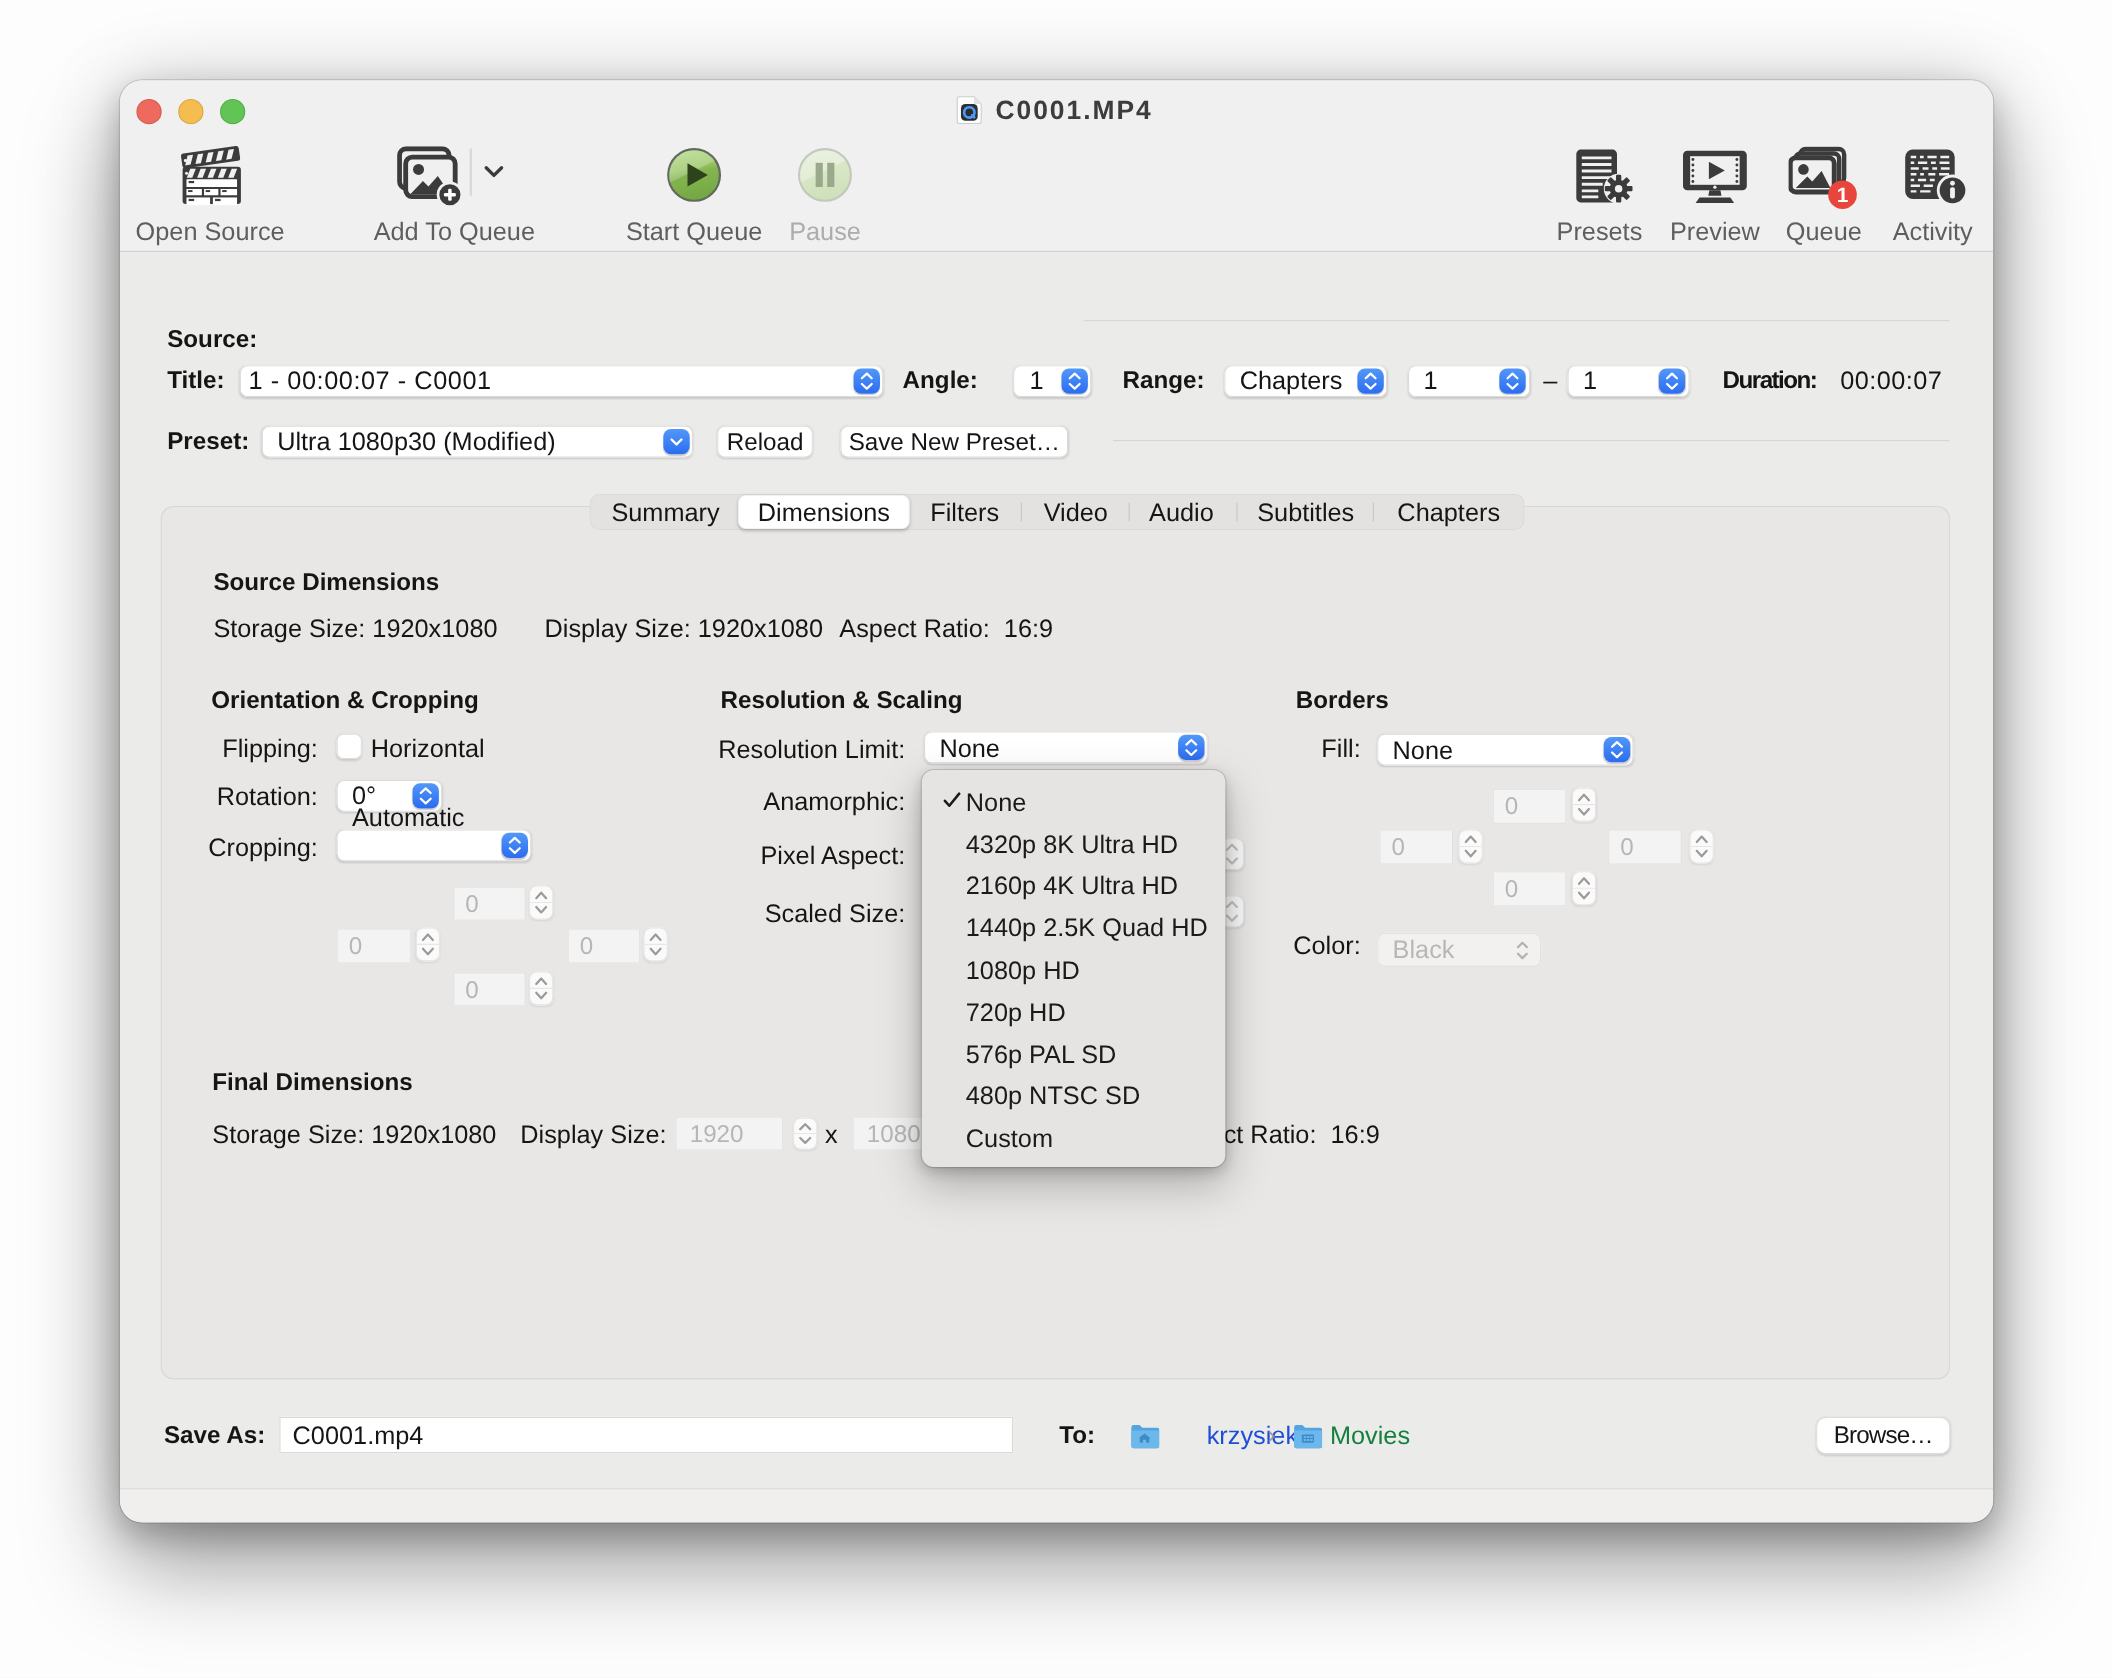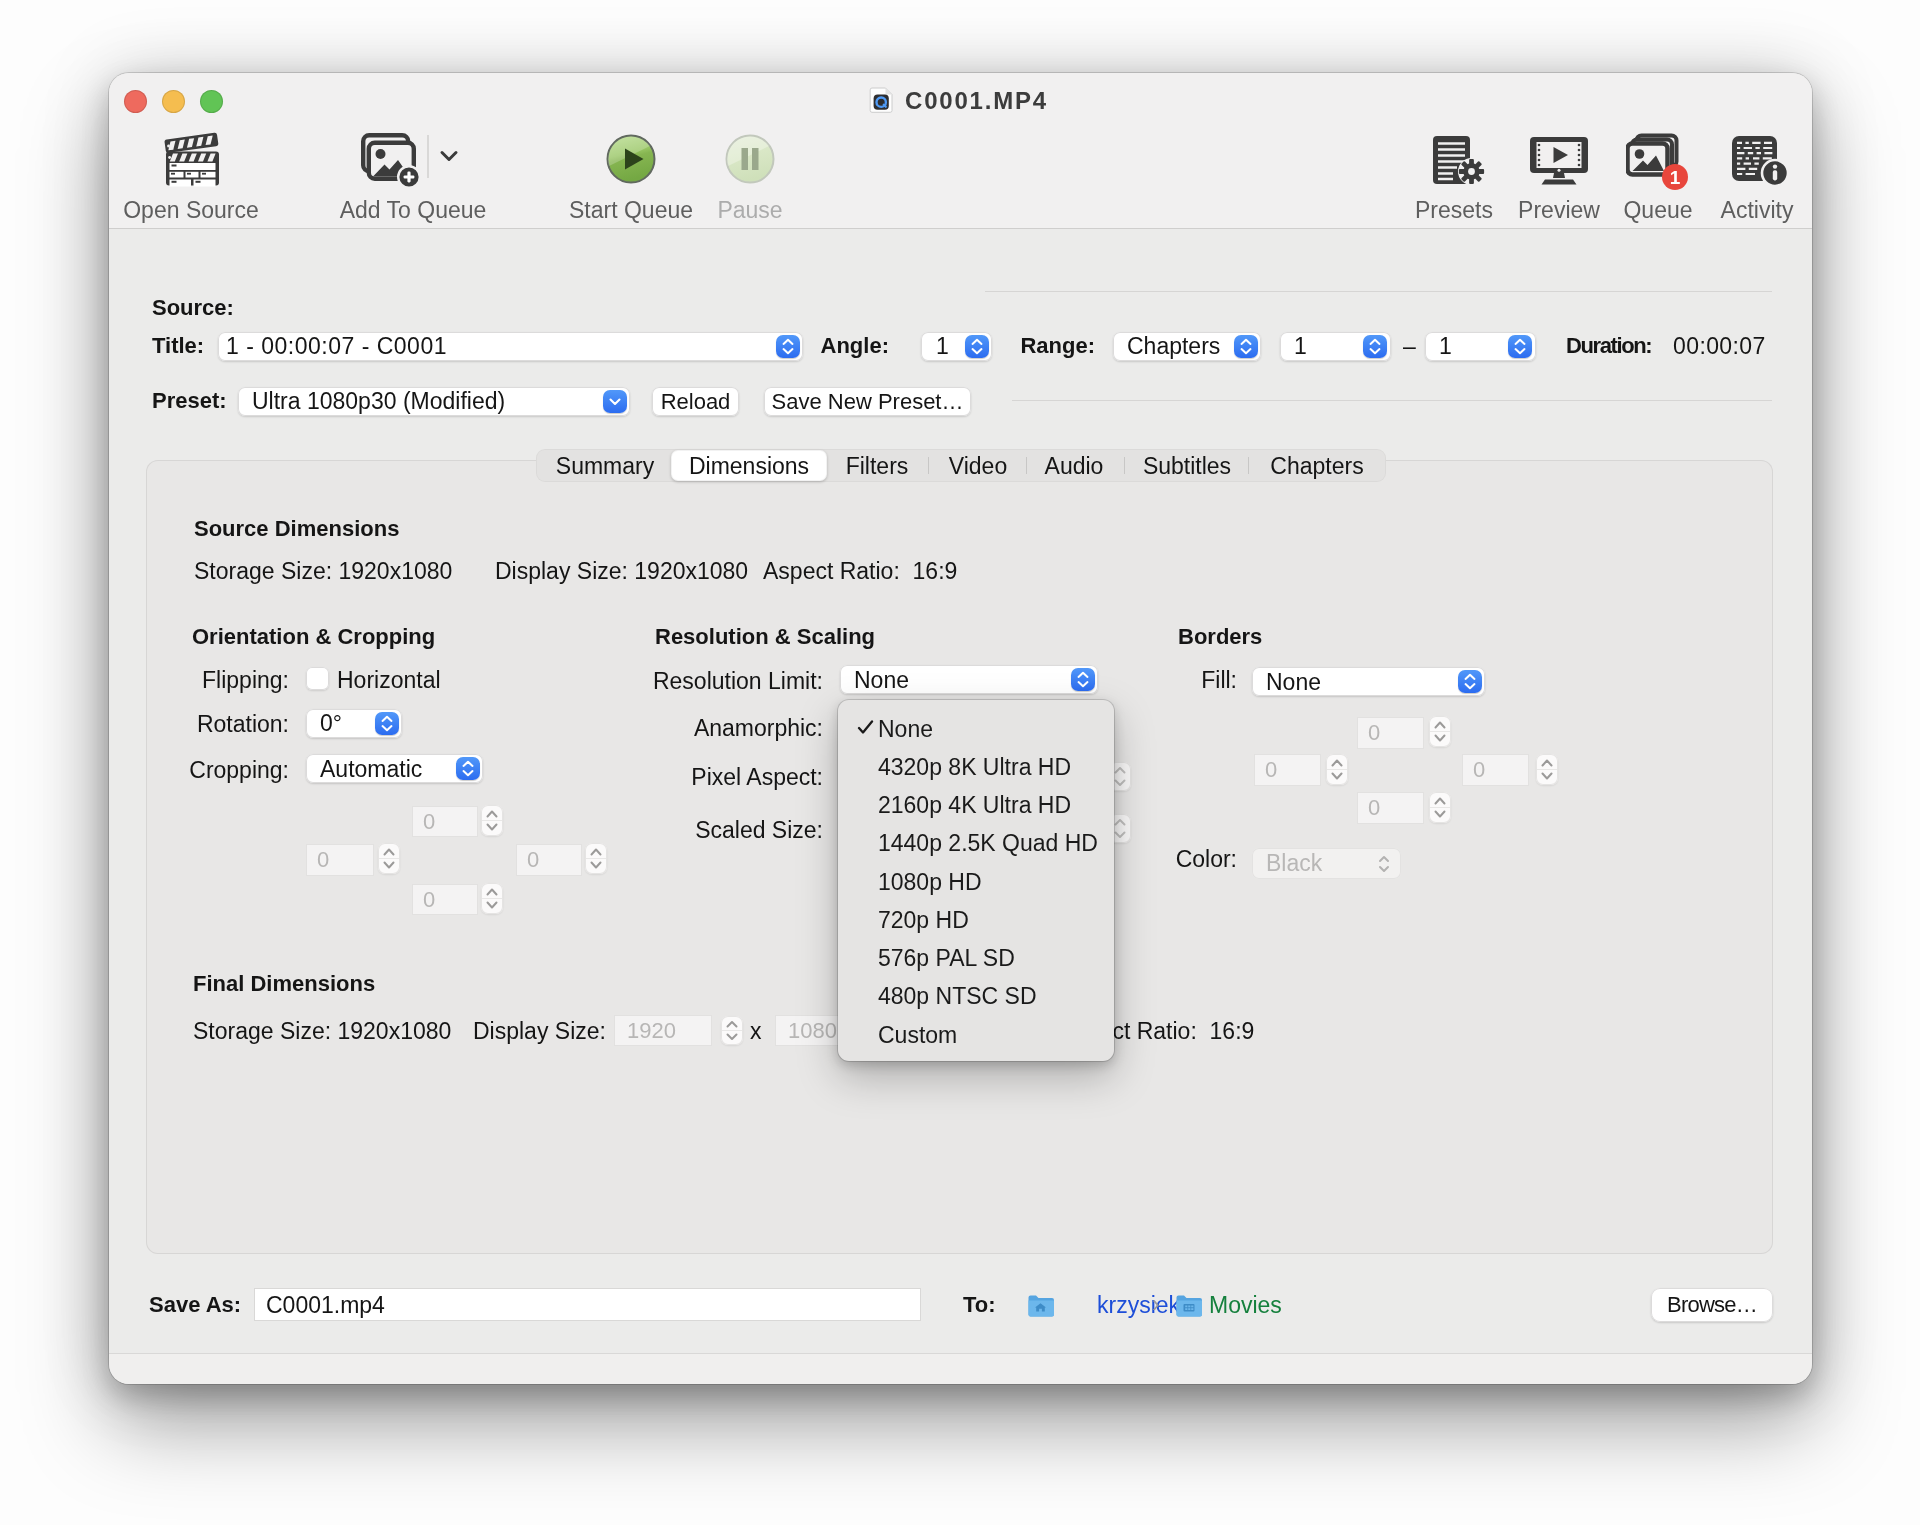--- a/index.html
+++ b/index.html
@@ -314,21 +314,21 @@
   <div class="sel" style="left:197px;top:636px;width:96px;"></div>
   <div class="t" style="left:211px;top:635px;">0°</div>
   <div class="bst" style="left:266px;top:639px;">
       <svg width="24" height="23" viewBox="0 0 24 23">
         <path d="M7.5 8.9 L12 4.7 L16.5 8.9 M7.5 14.1 L12 18.3 L16.5 14.1" stroke="#fff" stroke-width="2" fill="none" stroke-linecap="round" stroke-linejoin="round"></path>
       </svg>
     </div>
 
   <div class="t" style="right:1523px;top:682px;">Cropping:</div>
   <div class="sel" style="left:197px;top:681px;width:177px;"></div>
-  <div class="t" style="left:211px;top:681px;">Automatic</div>
+  <div class="t" style="left:211px;top:655px;">Automatic</div>
   <div class="bst" style="left:347px;top:684px;">
       <svg width="24" height="23" viewBox="0 0 24 23">
         <path d="M7.5 8.9 L12 4.7 L16.5 8.9 M7.5 14.1 L12 18.3 L16.5 14.1" stroke="#fff" stroke-width="2" fill="none" stroke-linecap="round" stroke-linejoin="round"></path>
       </svg>
     </div>
 
   <div class="dfield" style="left:303px;top:733px;width:66px;height:31px;line-height:29px;padding-left:10px;">0</div>
   <div class="gst" style="left:372px;top:732px;height:31px;"><svg width="22" height="31" viewBox="0 0 22 31">
         <path d="M6.5 11.5 L11 6.5 L15.5 11.5 M6.5 19.5 L11 24.5 L15.5 19.5" stroke="#9b9a99" stroke-width="2" fill="none" stroke-linecap="round" stroke-linejoin="round"></path>
         <line x1="1" y1="15.5" x2="21" y2="15.5" stroke="#e8e7e6" stroke-width="1"></line>

